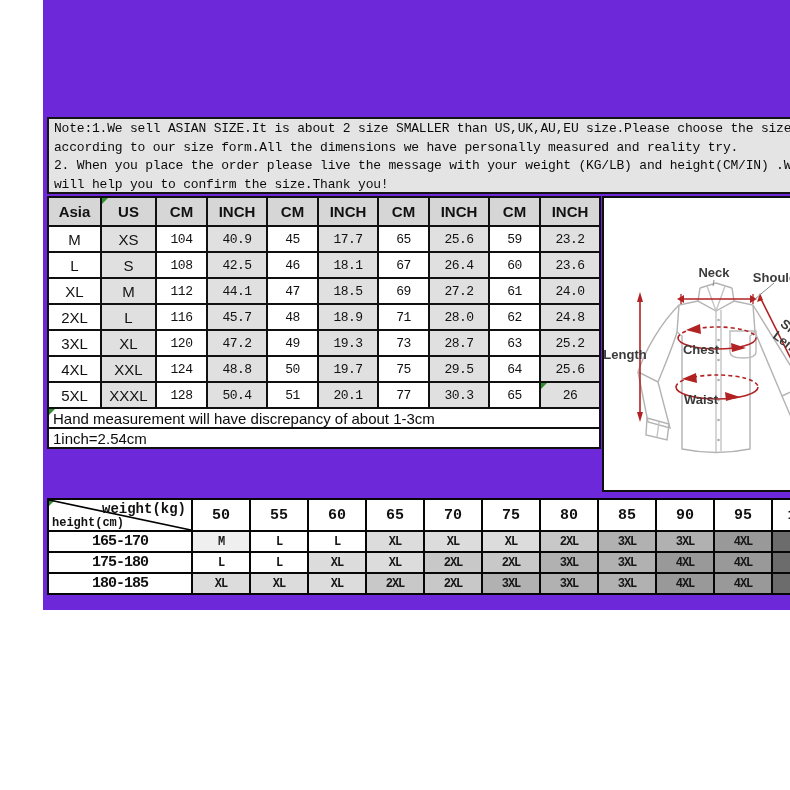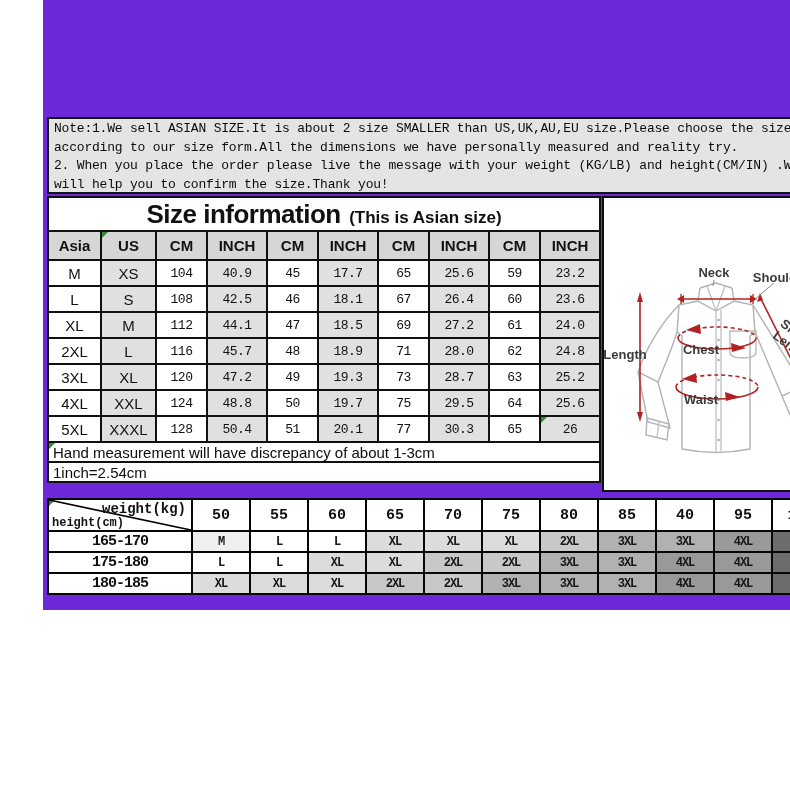--- a/index.html
+++ b/index.html
@@ -79,26 +79,20 @@
       <col style="width:51px">
         <col style="width:60px">
       <col style="width:51px">
         <col style="width:60px">
       <col style="width:51px">
         <col style="width:60px">
       <col style="width:51px">
         <col style="width:60px">
     </colgroup>
     <tbody id="size-table-body">
-      <tr class="title-row">
-        <td colspan="10">
-          <span class="title-main">Size information</span>
-          <span class="title-suffix">(This is Asian size)</span>
-        </td>
-      </tr>
       <tr class="sub-row" id="sub-row">
           <th>Asia</th>
           <th class="gmark">US</th>
           <th>CM</th>
           <th>INCH</th>
           <th>CM</th>
           <th>INCH</th>
           <th>CM</th>
           <th>INCH</th>
           <th>CM</th>
@@ -303,21 +297,21 @@
           <span class="corner-height">height(cm)</span>
         </th>
       <th>50</th>
           <th>55</th>
           <th>60</th>
           <th>65</th>
           <th>70</th>
           <th>75</th>
           <th>80</th>
           <th>85</th>
-          <th>40</th>
+          <th>90</th>
           <th>95</th>
           <th>100</th>
         </tr>
     </thead>
     <tbody id="fit-table-body">
         <tr>
           <th>165-170</th>
           <td style="background-color: rgb(239, 239, 239);">M</td>
           <td style="background-color: rgb(255, 255, 255);">L</td>
           <td style="background-color: rgb(255, 255, 255);">L</td>

